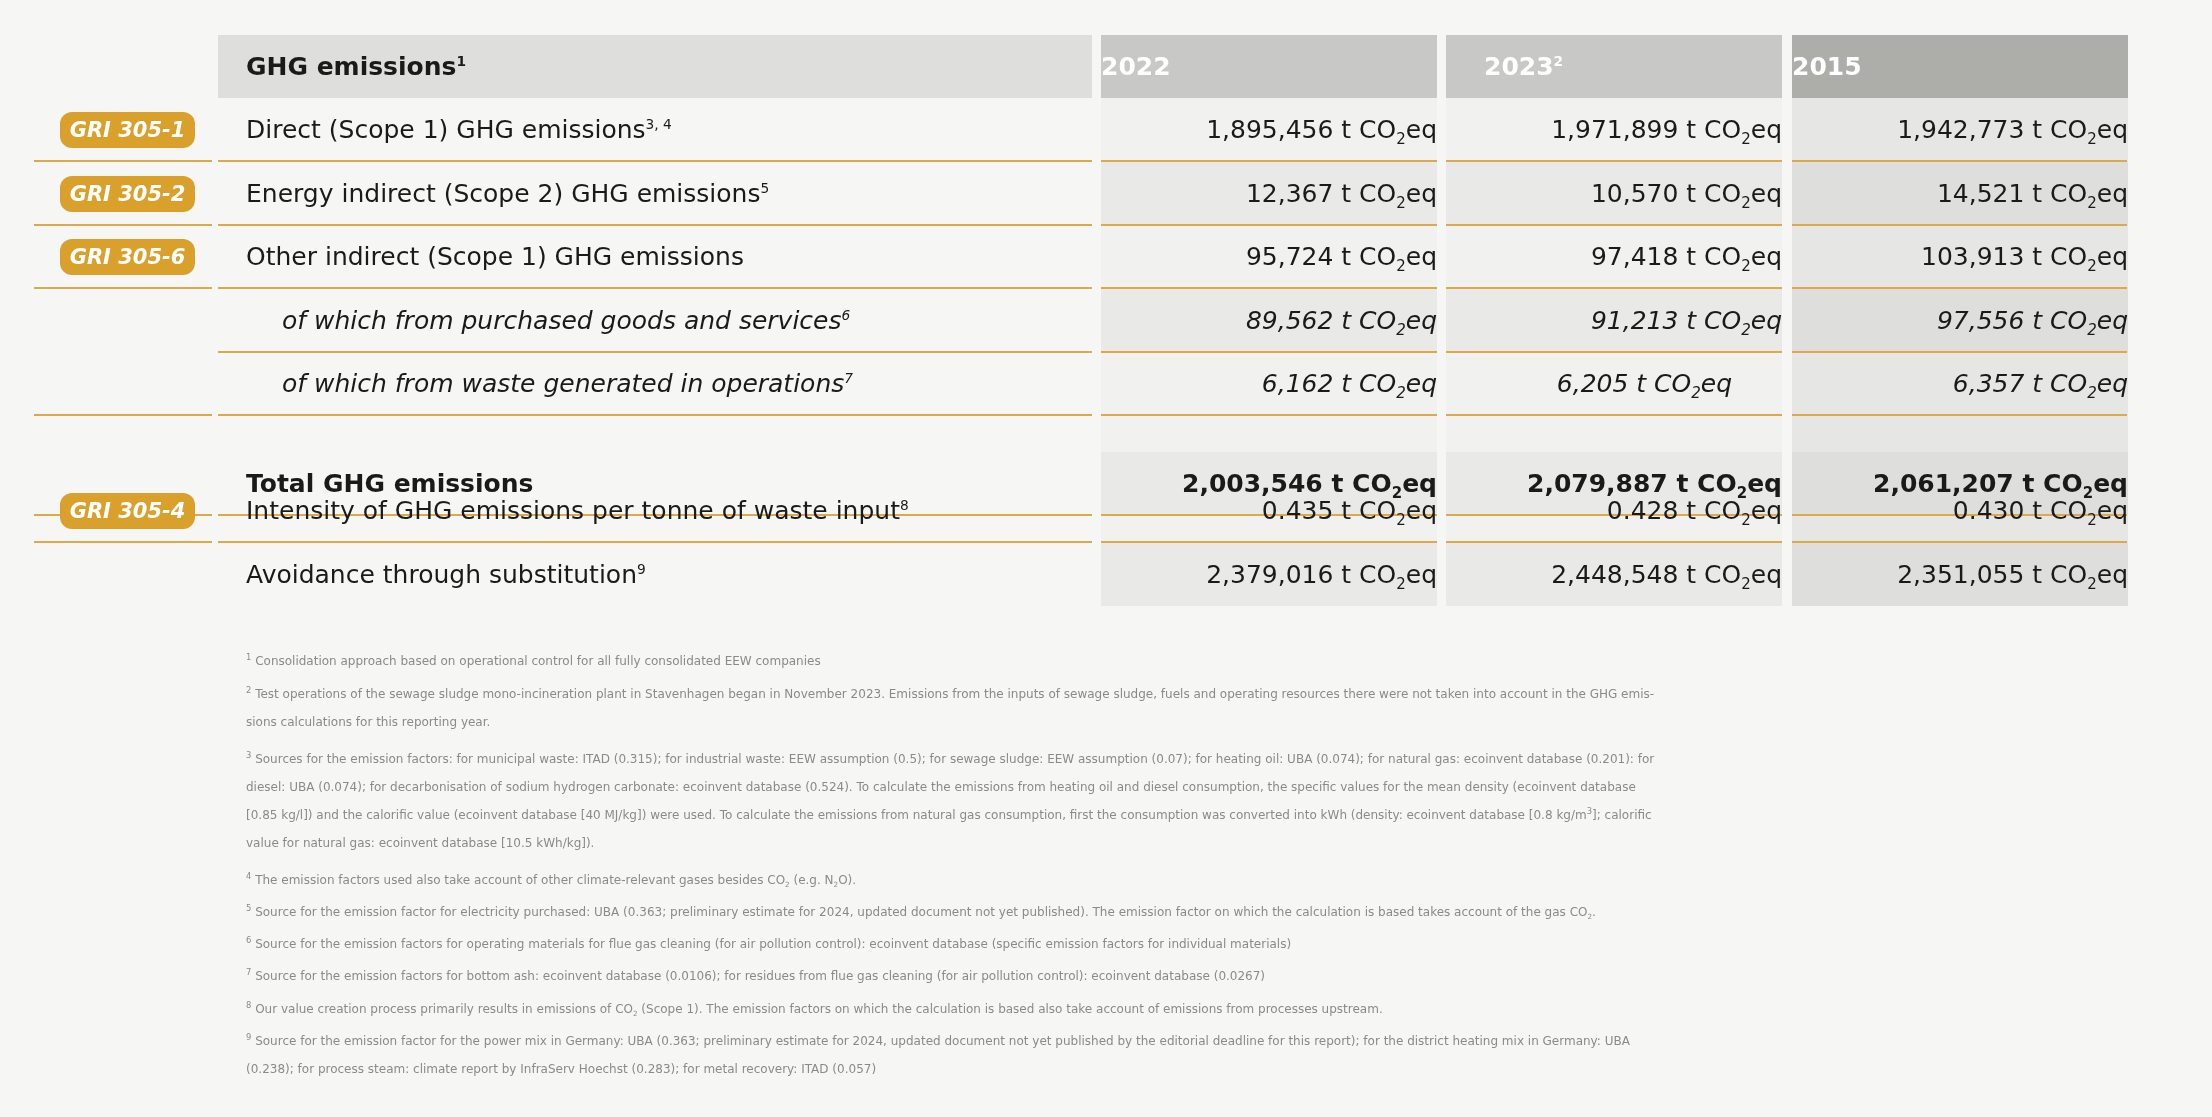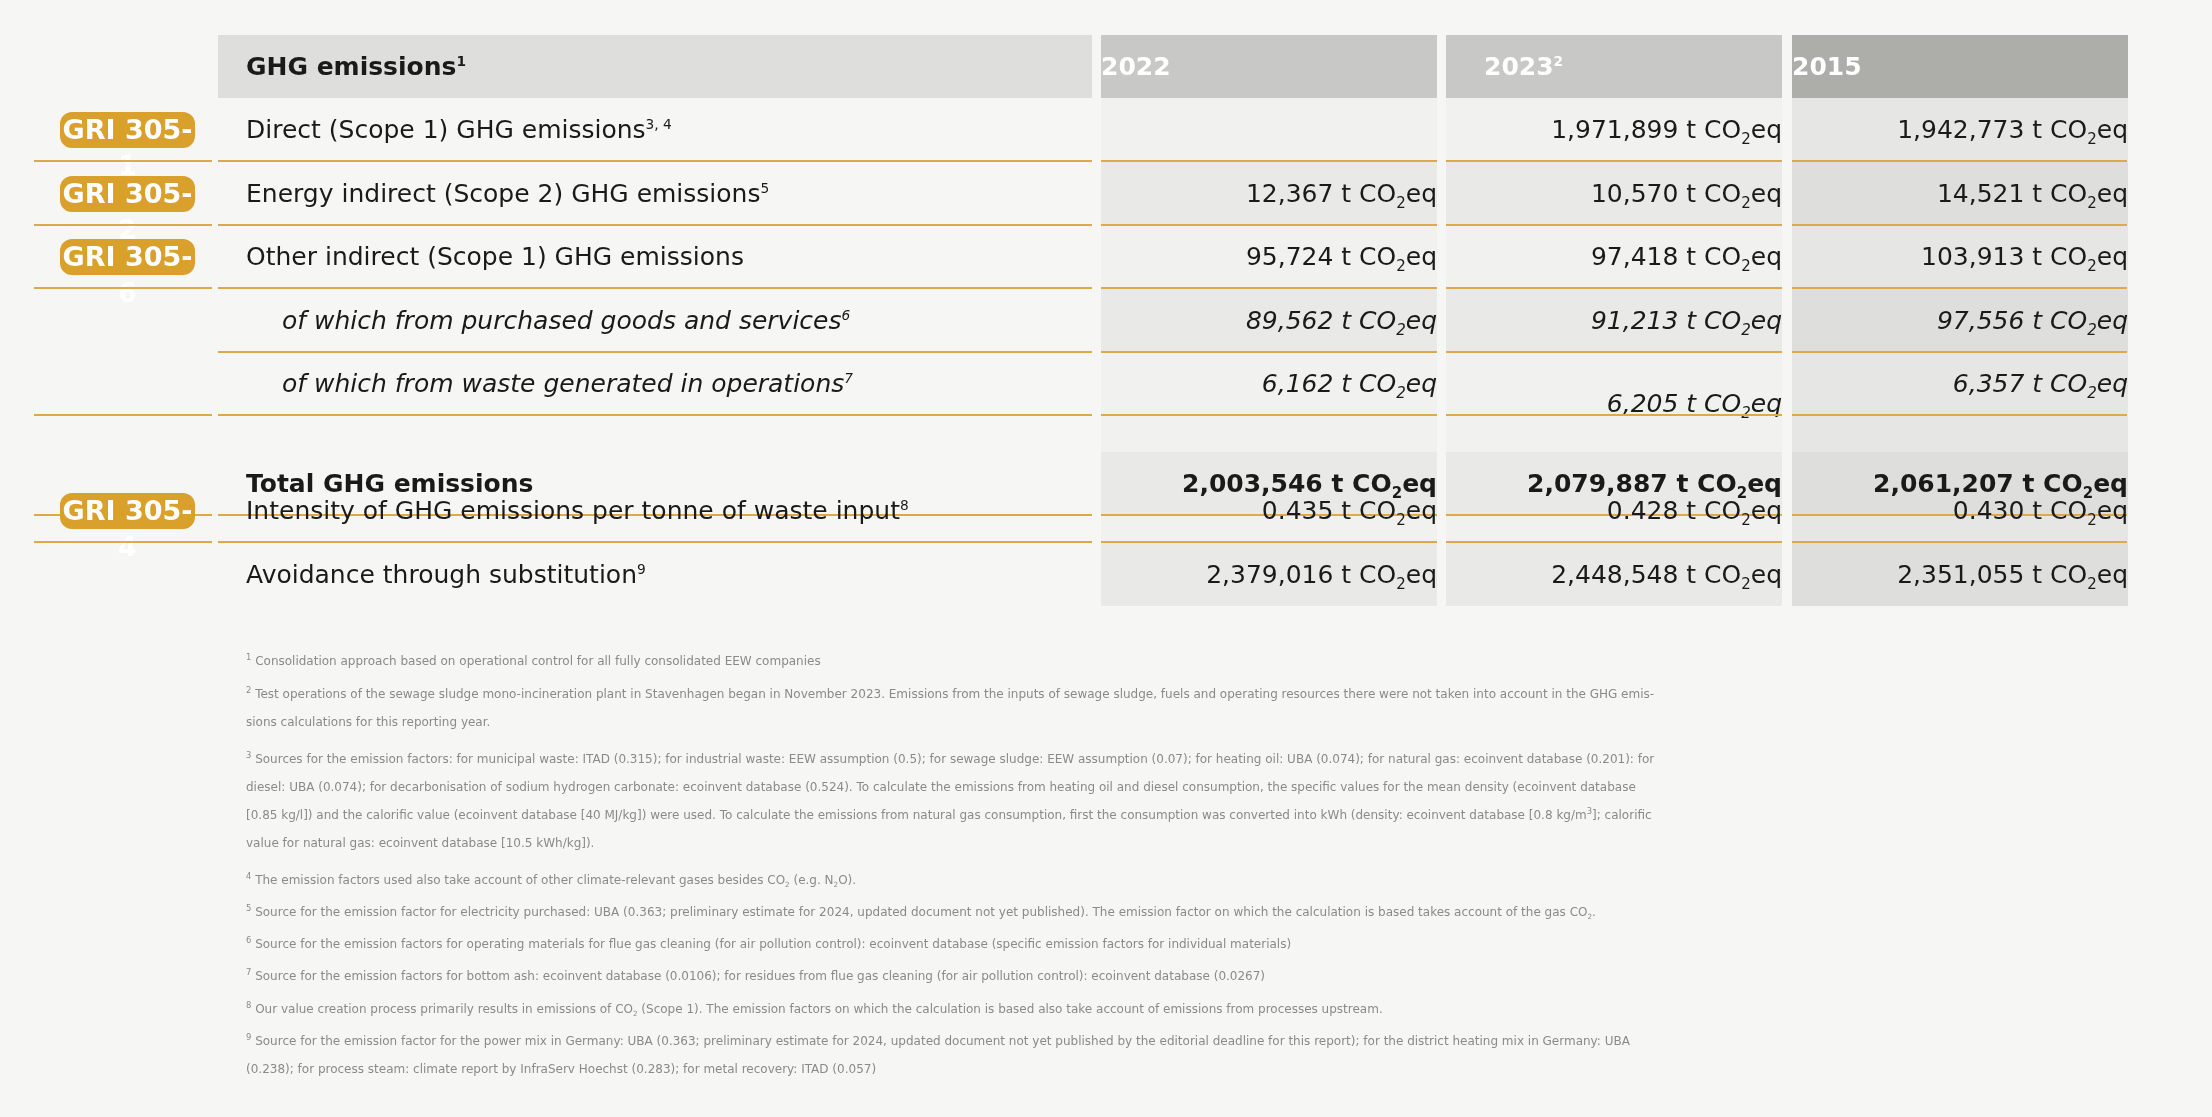--- a/index.html
+++ b/index.html
@@ -11,21 +11,21 @@
   .hdr-year.c0 { background:#c8c8c6; } .hdr-year.c1 { background:#c8c8c6;padding-left:38px; } .hdr-year.c2 { background:#adadaa; }
   .colbg { top:98px; width:336px; height:508px; }
   .colbg.c0, .colbg.c1 { background:#f1f1f0; } .colbg.c2 { background:#e6e6e4; }
   .row { left:0; width:2212px; height:63px; }
   .row .shade { position:absolute; top:0; height:63px; width:336px; background:rgba(0,0,0,0.03); }
   .row .label { position:absolute; left:218px; top:0; width:874px; height:63px; line-height:63px; padding-left:28px; font-size:25px; white-space:nowrap; }
   .row .label.italic { font-style:italic; padding-left:64px; }
   .row .label.bold, .row .val.bold { font-weight:bold; }
   .row .val { position:absolute; top:0; width:336px; height:63px; line-height:63px; text-align:right; padding-right:22px; font-size:25px; white-space:nowrap; }
   .row .val.italic { font-style:italic; }
-  .badge { position:absolute; left:60px; top:14px; width:135px; height:36px; border-radius:12px; background:#d9a12c; color:#fff; font-weight:bold; font-size:27px; line-height:36px; text-align:center; }
+  .badge { position:absolute; left:60px; top:14px; width:135px; height:36px; border-radius:12px; background:#d9a12c; color:#fff; font-weight:bold; font-size:21px; line-height:36px; text-align:center;font-style:italic; }
   .line { position:absolute; height:2px; background:#dcaa4a; }
   sup { font-size:0.55em; vertical-align:super; line-height:0; }
   sub { font-size:0.6em; vertical-align:sub; line-height:0; }
   .fn { left:246px; width:1880px; font-size:12px; line-height:28px; color:#8a8a88; }
   .fn sup { font-size:0.7em; }
 </style>
 </head>
 <body>
 
 <div class="abs hdr-label"><span>GHG emissions</span><sup>1</sup></div>
@@ -34,20 +34,21 @@
 <div class="abs hdr-year c2"><span>2015</span><sup></sup></div>
 
 <div class="abs colbg c0"></div>
 <div class="abs colbg c1"></div>
 <div class="abs colbg c2"></div>
 
 <div id="rows">
     <div class="abs row" style="top: 98px;">
       <div class="badge">GRI 305-1</div>
       <div class="label normal">Direct (Scope 1) GHG emissions<sup>3, 4</sup></div>
+      <div class="val normal" style="left: 1101px;">1,895,456 t CO<sub>2</sub>eq</div>
       <div class="val normal" style="left: 1446px;">1,971,899 t CO<sub>2</sub>eq</div>
       <div class="val normal" style="left: 1792px;">1,942,773 t CO<sub>2</sub>eq</div>
       <div class="line" style="left: 34px; width: 178px; top: 62px;"></div>
       <div class="line" style="left: 218px; width: 874px; top: 62px;"></div>
       <div class="line" style="left: 1101px; width: 336px; top: 62px;"></div>
       <div class="line" style="left: 1446px; width: 336px; top: 62px;"></div>
       <div class="line" style="left: 1792px; width: 335px; top: 62px;"></div>
     </div>
     <div class="abs row" style="top: 161.5px;">
       <div class="shade" style="left: 1101px;"></div>
@@ -85,21 +86,21 @@
       <div class="val italic" style="left: 1446px;">91,213 t CO<sub>2</sub>eq</div>
       <div class="val italic" style="left: 1792px;">97,556 t CO<sub>2</sub>eq</div>
       <div class="line" style="left: 218px; width: 874px; top: 62px;"></div>
       <div class="line" style="left: 1101px; width: 336px; top: 62px;"></div>
       <div class="line" style="left: 1446px; width: 336px; top: 62px;"></div>
       <div class="line" style="left: 1792px; width: 335px; top: 62px;"></div>
     </div>
     <div class="abs row" style="top: 352px;">
       <div class="label italic">of which from waste generated in operations<sup>7</sup></div>
       <div class="val italic" style="left: 1101px;">6,162 t CO<sub>2</sub>eq</div>
-      <div class="val italic" style="left: 1446px; margin-top: 20px;">6,205 t CO<sub>2</sub>eq</div>
+      <div class="val italic" style="left: 1396px;">6,205 t CO<sub>2</sub>eq</div>
       <div class="val italic" style="left: 1792px;">6,357 t CO<sub>2</sub>eq</div>
       <div class="line" style="left: 34px; width: 178px; top: 62px;"></div>
       <div class="line" style="left: 218px; width: 874px; top: 62px;"></div>
       <div class="line" style="left: 1101px; width: 336px; top: 62px;"></div>
       <div class="line" style="left: 1446px; width: 336px; top: 62px;"></div>
       <div class="line" style="left: 1792px; width: 335px; top: 62px;"></div>
     </div>
     <div class="abs row" style="top: 415.5px; margin-top: 36px;">
       <div class="shade" style="left: 1101px;"></div>
       <div class="shade" style="left: 1446px;"></div>

